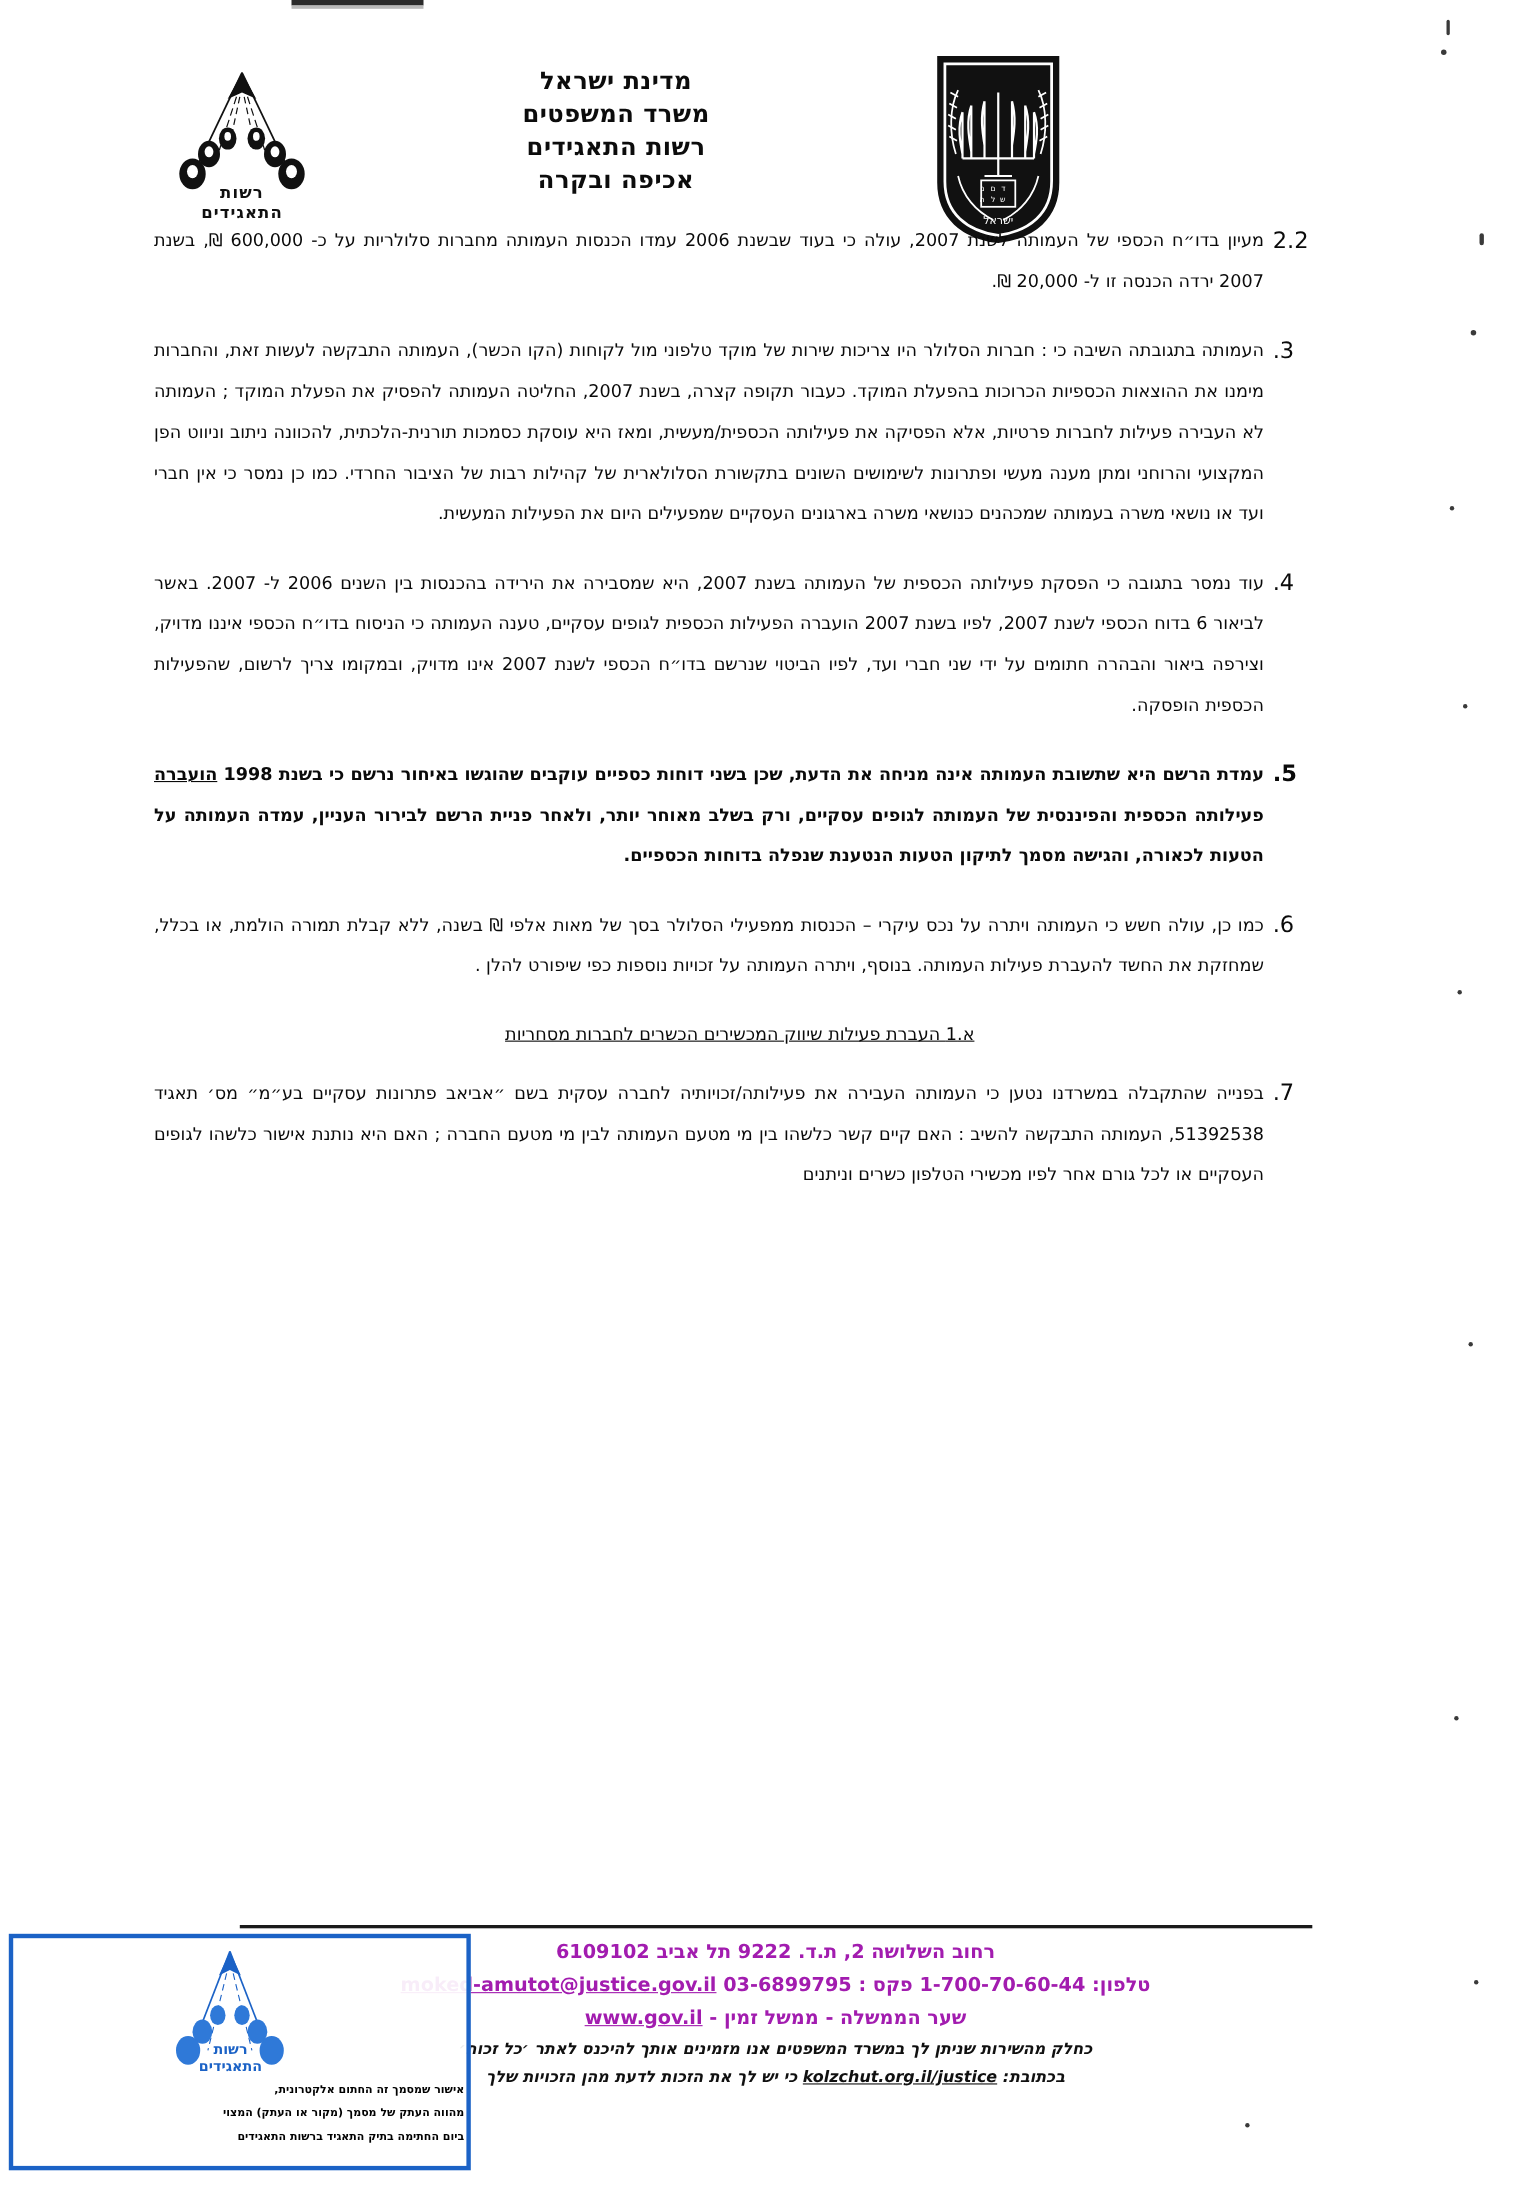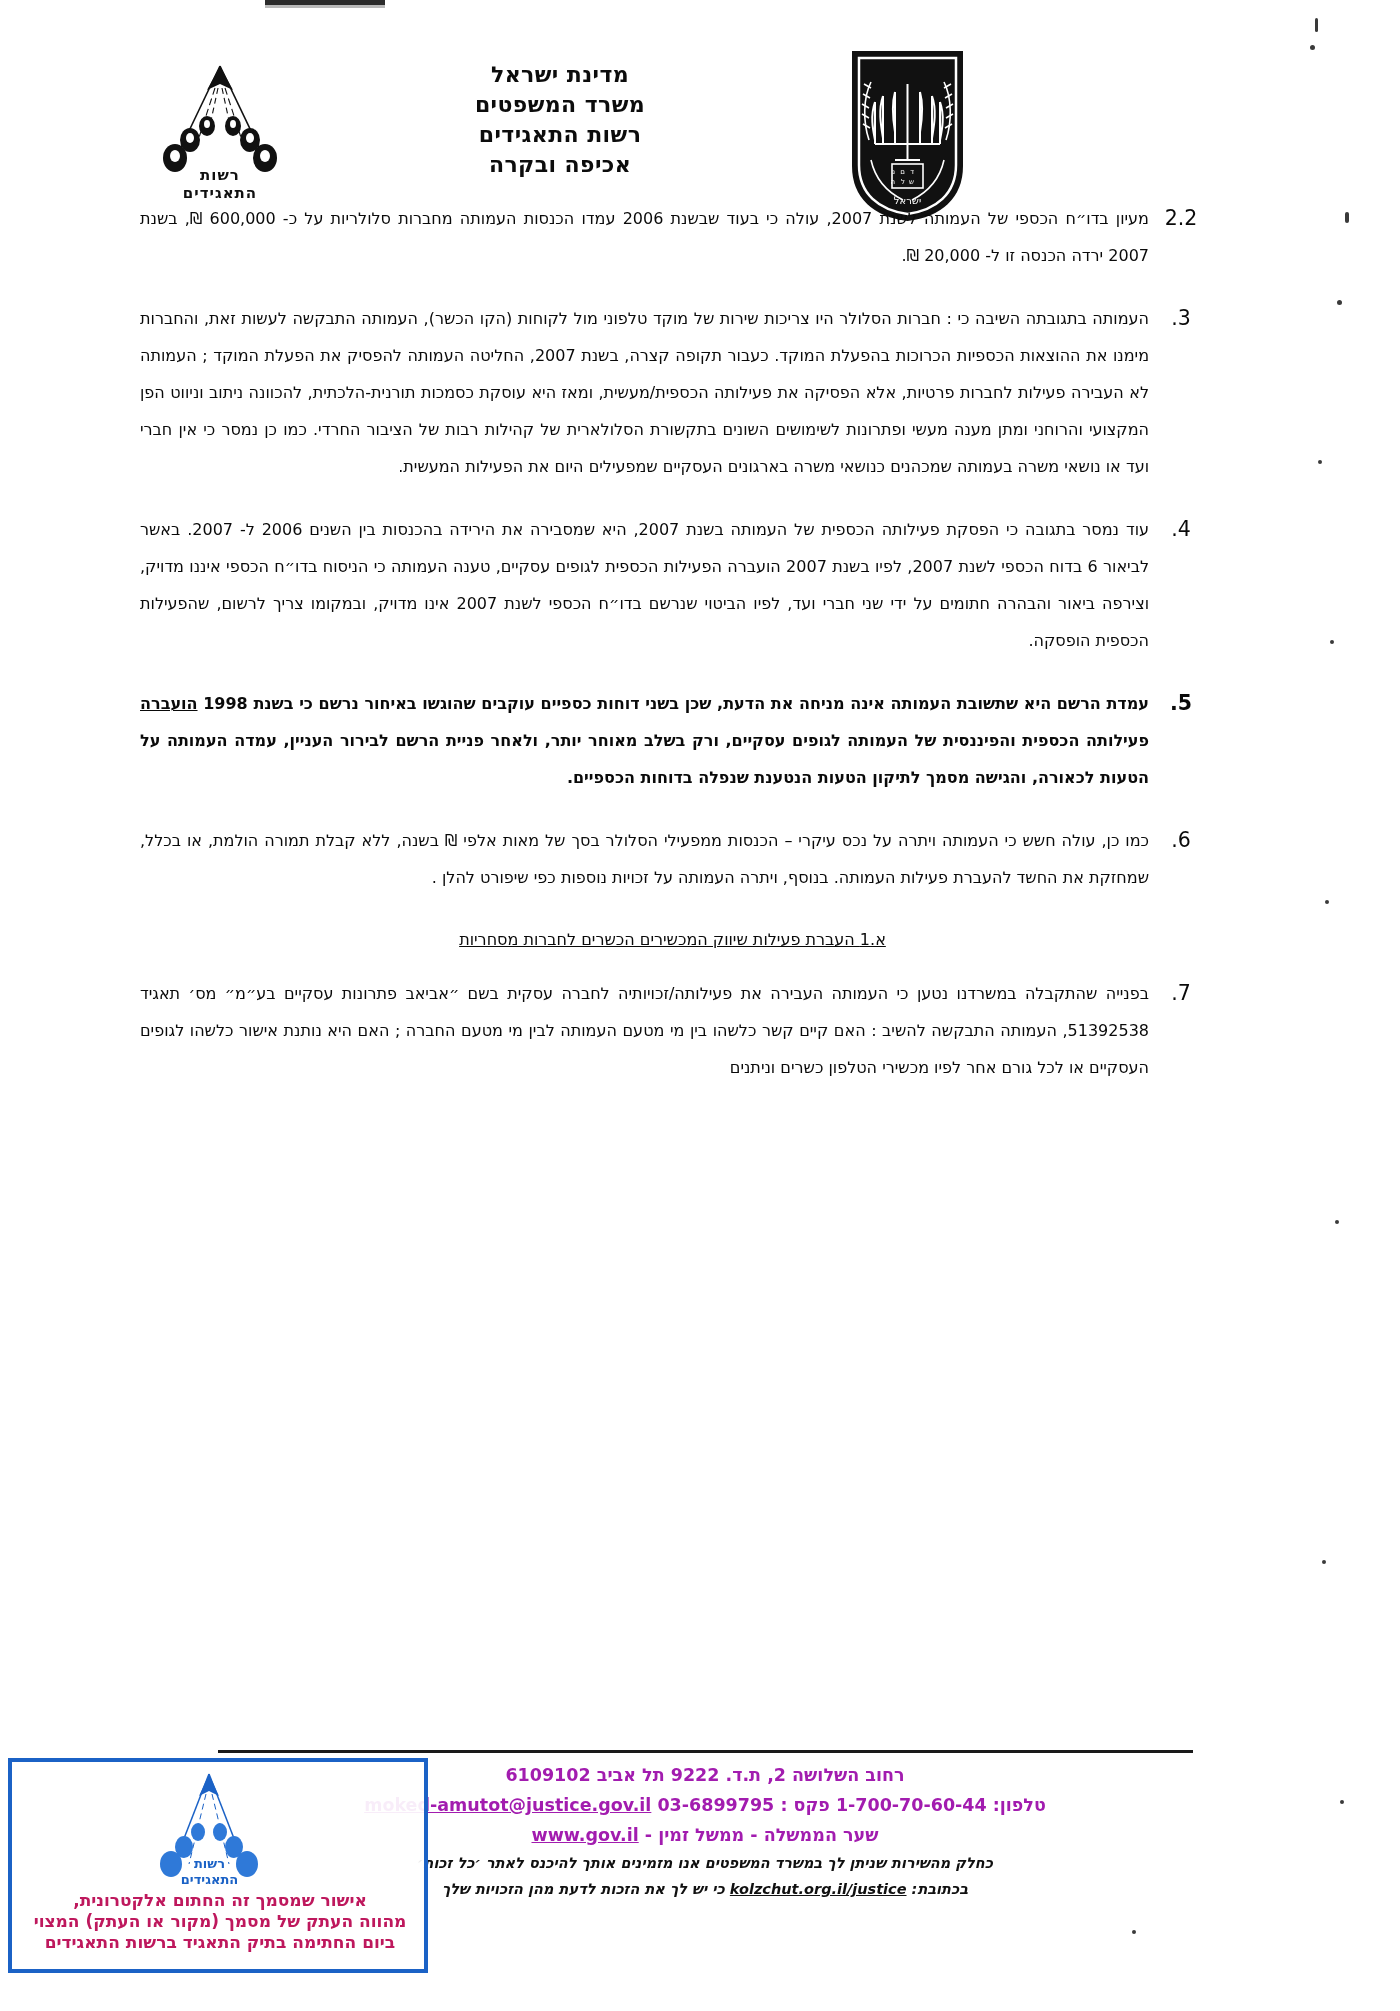--- a/index.html
+++ b/index.html
@@ -94,21 +94,21 @@
   .clause {
     display: flex;
     flex-direction: row;
     margin-bottom: 26px;
     direction: rtl;
   }
   .clause .num {
     flex: 0 0 48px;
     font-size: 20.5px;
     line-height: 37px;
-    text-align: center;
+    text-align: left;
     padding-left: 8px;
     font-family: "DejaVu Sans", "Liberation Sans", sans-serif;
     direction: ltr;
     unicode-bidi: embed;
   }
   .clause .txt {
     flex: 1 1 auto;
     font-size: 16px;
     line-height: 37px;
     text-align: justify;
@@ -186,25 +186,24 @@
     font-size: 13px;
     line-height: 16px;
     font-weight: 700;
     color: #1b62c6;
     font-family: "DejaVu Sans", "Liberation Sans", sans-serif;
   }
   .stamp-text {
     position: absolute;
     left: 6px; top: 128px;
     width: 404px;
-    text-align: center;
-    color: #be185d;
-    font-weight: 700;
-    font-family: "DejaVu Sans", "Liberation Sans", sans-serif;
-    font-size: 17px;
+    color: #000000;
+    font-weight: 700;
+    font-family: "DejaVu Sans", "Liberation Sans", sans-serif;
+    font-size: 10px;
     line-height: 21px;
     direction: rtl;
   }
 </style>
 </head>
 <body>
 
 <div class="page">
 
   <div class="scan-top-bar"></div>

